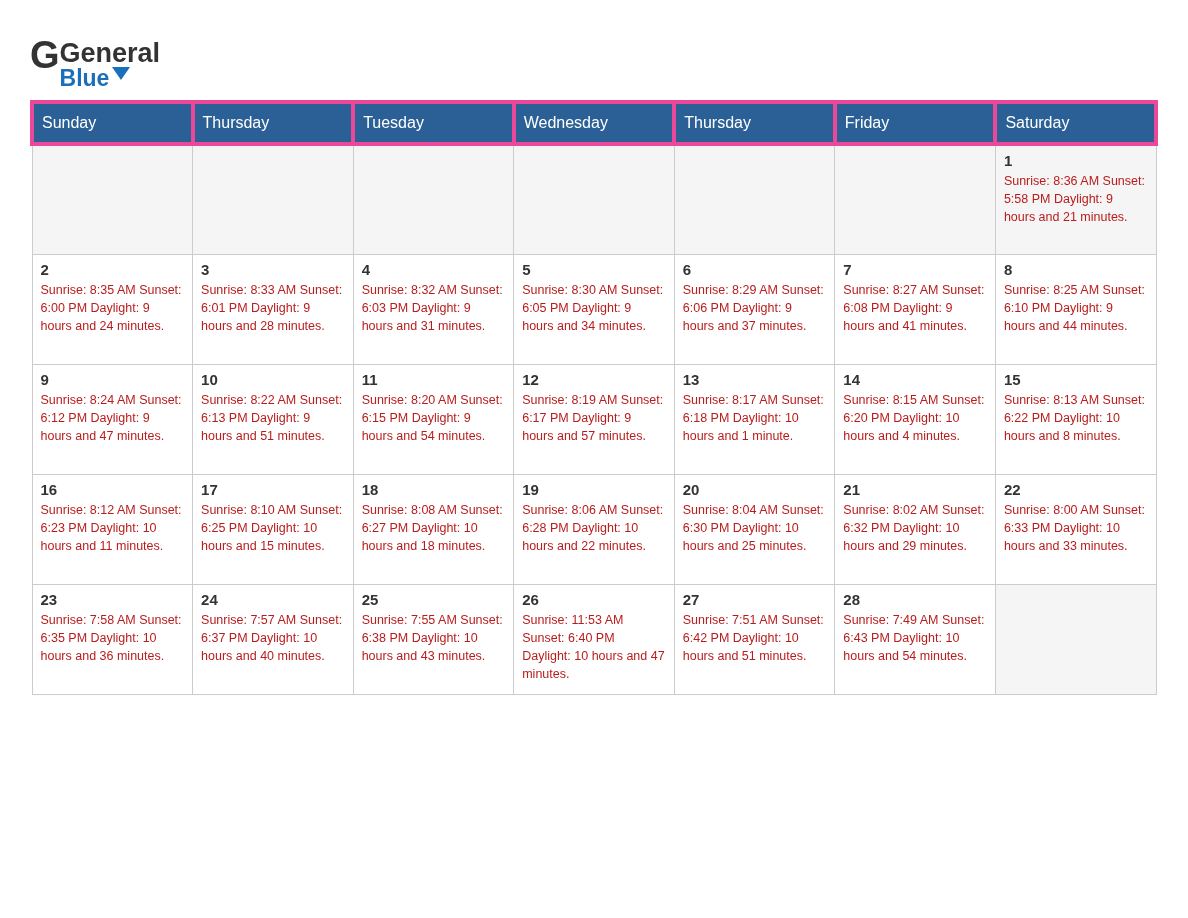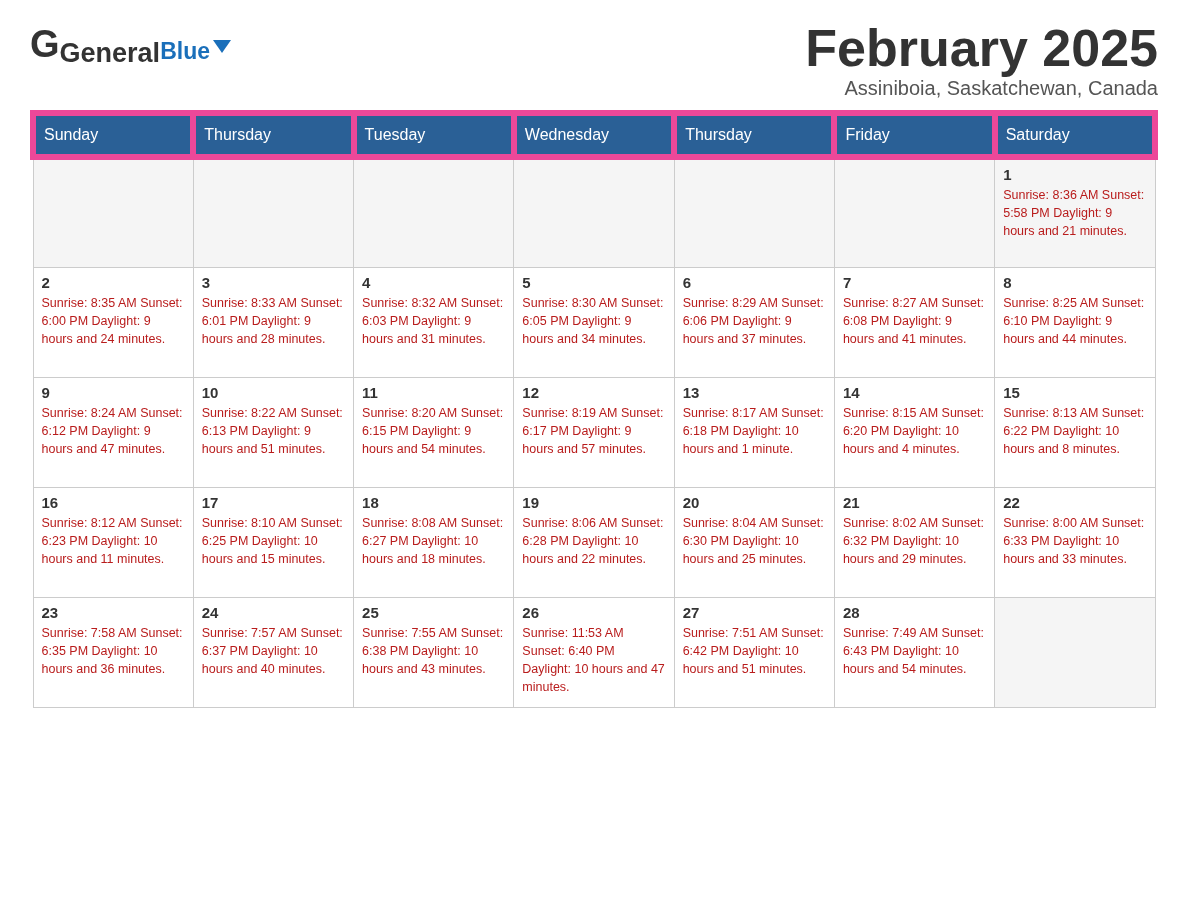--- a/index.html
+++ b/index.html
@@ -39,21 +39,21 @@
       border-collapse: collapse;
       margin-top: 8px;
     }
     thead tr th {
       background-color: #2a6096;
       color: #fff;
       padding: 10px 8px;
       font-size: 16px;
       font-weight: normal;
       text-align: left;
-      border: 6px solid #ec4899;
+      border: 4px solid #ec4899;
     }
     tbody tr td {
       vertical-align: top;
       padding: 6px 8px;
       border: 1px solid #ccc;
       font-size: 13px;
       color: #333;
       width: calc(100% / 7);
       min-height: 110px;
       height: 110px;
@@ -87,32 +87,28 @@
       vertical-align: baseline;
     }
   </style>
 </head>
 <body>
 
 <div class="header">
   <div class="logo">
     <div style="display:flex; align-items:center;">
       <span style="font-size:38px; font-weight:900; color:#333; font-family:Arial,sans-serif; line-height:1;">G</span>
-      <div style="display:flex; flex-direction:row; margin-left:0;margin-top:20px;">
+      <div style="display:flex; flex-direction:column; margin-left:0;margin-top:20px;">
         <span style="font-size:27px; font-weight:bold; color:#333; line-height:1; font-family:Arial,sans-serif;">General</span>
         <div style="display:flex; ">
           <span style="font-size:23px; font-weight:bold; color:#1a6fba; line-height:1; font-family:Arial,sans-serif;">Blue</span>
           <span class="arrow-down"></span>
         </div>
       </div>
     </div>
-  </div>
-  <div class="title-block">
-    <h1>February 2025</h1>
-    <div class="subtitle">Assiniboia, Saskatchewan, Canada</div>
   </div>
 </div>
 
 <table>
   <thead>
     <tr>
     <th>Sunday</th>
         <th>Thursday</th>
         <th>Tuesday</th>
         <th>Wednesday</th>

